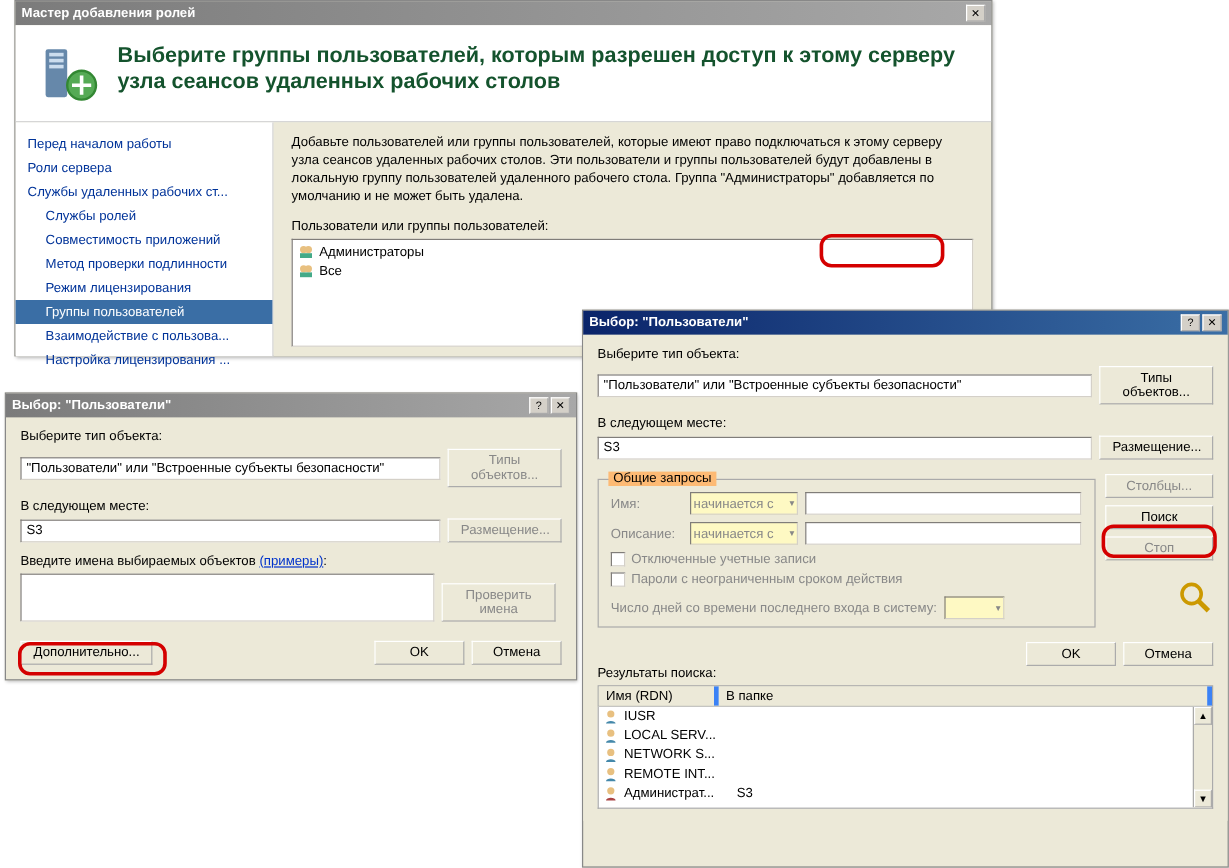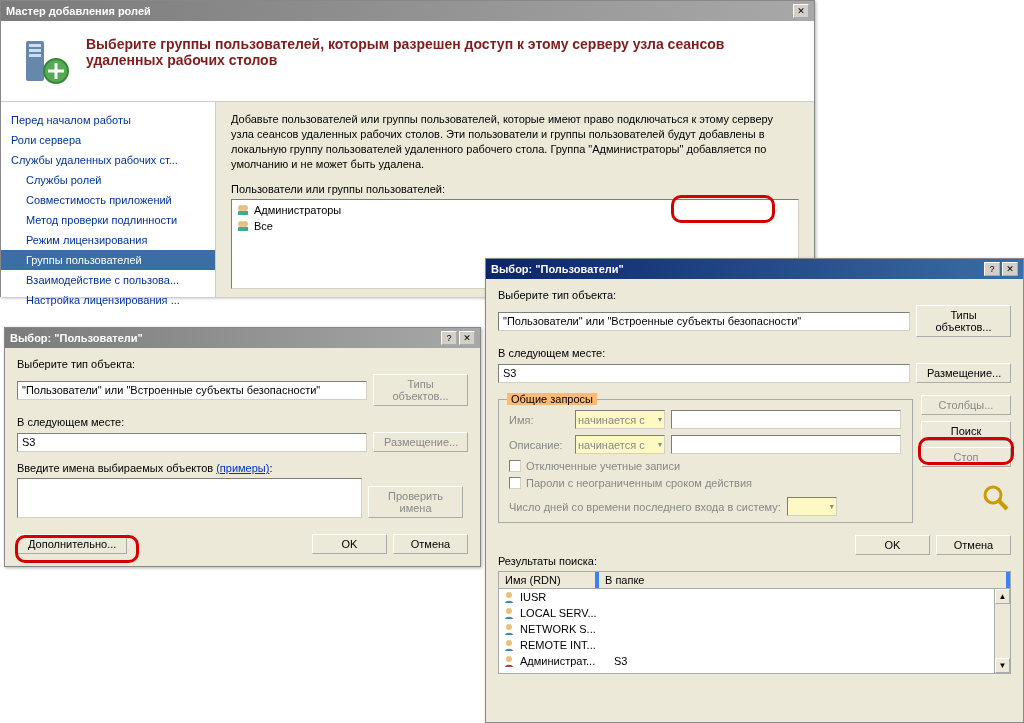--- a/index.html
+++ b/index.html
@@ -6,25 +6,25 @@
 body { background: #fff; width: 1024px; height: 723px; position: relative; overflow: hidden; }
 
 .window { position: absolute; background: #ece9d8; border: 1px solid #888; box-shadow: 1px 1px 3px rgba(0,0,0,0.3); }
 .titlebar { background: linear-gradient(to right, #7b7b7b, #a8a8a8); color: #fff; padding: 3px 5px; display: flex; justify-content: space-between; align-items: center; height: 20px; }
 .titlebar.active { background: linear-gradient(to right, #0a246a, #3a6ea5); }
 .titlebar-text { font-weight: bold; }
 .titlebar-btns { display: flex; gap: 2px; }
 .tb-btn { width: 16px; height: 14px; background: #d4d0c8; border: 1px outset #fff; display: flex; align-items: center; justify-content: center; font-size: 9px; font-family: Arial; color: #000; cursor: default; }
 
 
-.wizard { left: 0; top: 0; width: 815px; height: 297px; }
+.wizard { left: 12px; top: 0; width: 815px; height: 297px; }
 .wizard-header { background: #fff; padding: 15px 20px; display: flex; gap: 15px; border-bottom: 1px solid #ccc; }
 .wizard-icon { width: 50px; height: 50px; position: relative; }
 .wizard-icon svg { width: 50px; height: 50px; }
-.wizard-title { font-size: 14px; font-weight: bold; color: #7f1d1d; max-width: 700px; }
+.wizard-title { font-size: 18px; font-weight: bold; color: #14532d; max-width: 700px; }
 .wizard-body { display: flex; height: calc(100% - 100px); }
 .wiz-nav { width: 215px; background: #fff; border-right: 1px solid #ccc; padding: 8px 0; }
 .wiz-nav-item { padding: 4px 10px; cursor: default; color: #003399; }
 .wiz-nav-item.indent { padding-left: 25px; }
 .wiz-nav-item.selected { background: #3a6ea5; color: #fff; }
 .wiz-content { flex: 1; padding: 10px 15px; background: #ece9d8; }
 .wiz-desc { margin-bottom: 12px; line-height: 1.35; }
 .wiz-label { margin-bottom: 4px; }
 .wiz-listbox { background: #fff; border: 1px inset #d4d0c8; height: 90px; padding: 2px; display: flex; }
 .wiz-list-items { flex: 1; }

